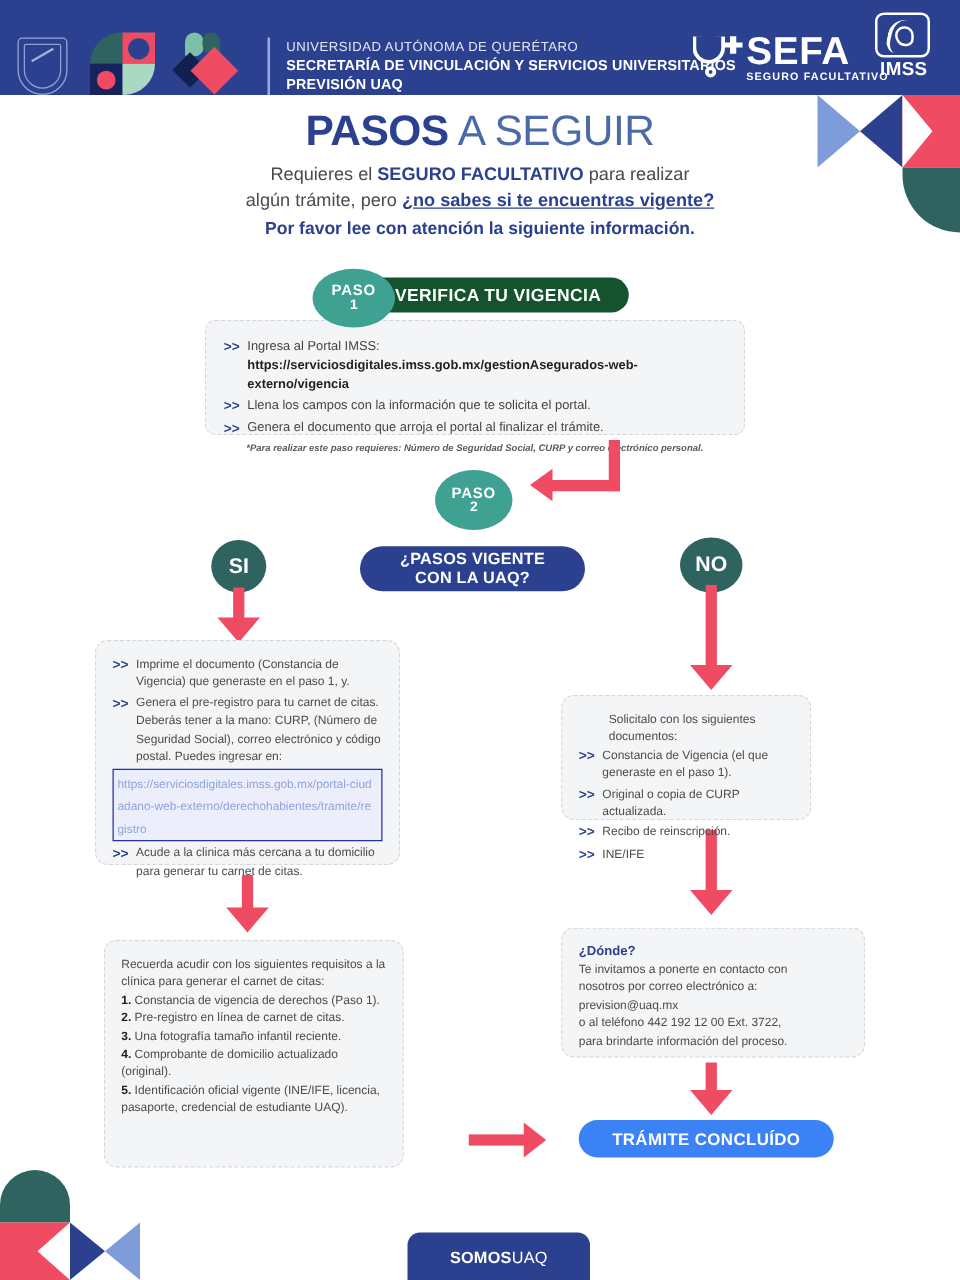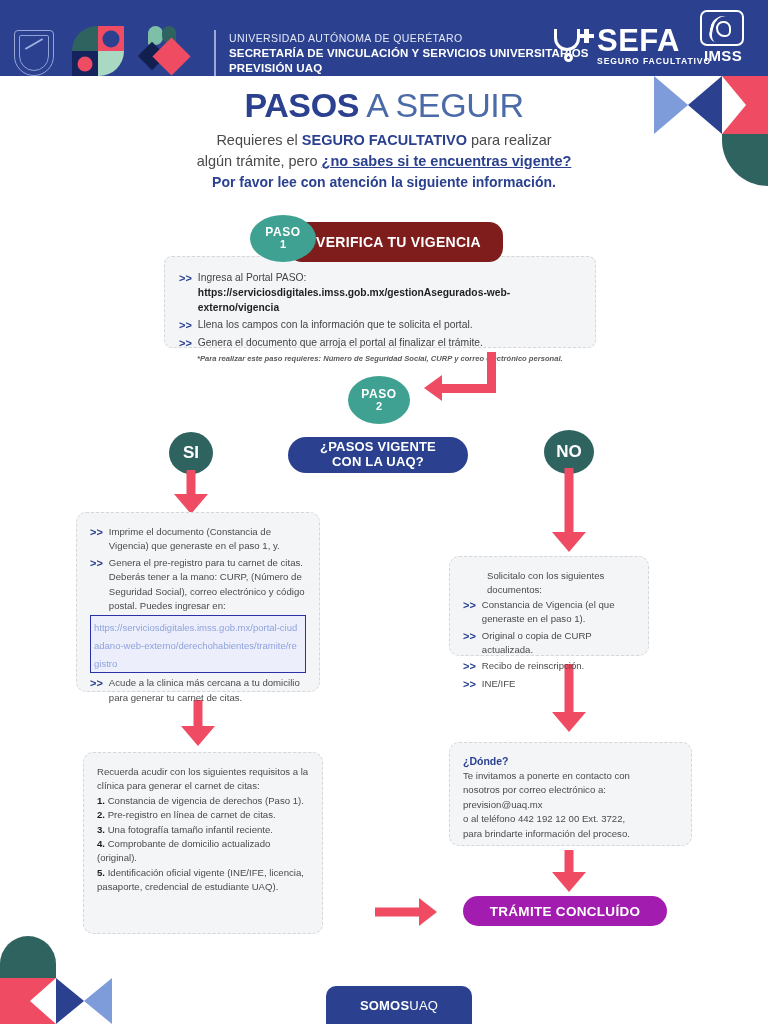--- a/index.html
+++ b/index.html
@@ -106,22 +106,22 @@
   .subtitle b { color:#2b4190; }
   .subtitle .u { color:#2b4190; font-weight:bold; text-decoration:underline; }
   .lead { position:absolute; top:174px; width:768px; text-align:center;
     font-size:14px; font-weight:bold; color:#2b4190; }
   
   .step1-badge { position:absolute; left:250px; top:215px; width:66px; height:47px;
     background:#3fa192; border-radius:50%; color:#fff; text-align:center;
     display:flex; flex-direction:column; justify-content:center; z-index:3; }
   .badge-p { font-size:12px; font-weight:bold; letter-spacing:.6px; line-height:1.05; }
   .badge-n { font-size:11px; font-weight:bold; line-height:1.05; }
-  .step1-pill { position:absolute; left:288px; top:222px; height:40px;
-    background:#7f1d1d; color:#fff; border-radius:14px; padding:0 22px 0 28px;
+  .step1-pill { position:absolute; left:288px; top:222px; height:28px;
+    background:#14532d; color:#fff; border-radius:14px; padding:0 22px 0 28px;
     display:flex; align-items:center; font-size:14px; font-weight:bold; letter-spacing:.3px; z-index:2; }
   .step1-box { position:absolute; left:164px; top:256px; width:432px; height:92px;
     background:#f4f5f7; border:1px dashed #d4d6da; border-radius:8px; padding:14px 14px 0 14px; }
   .bullet-row { display:flex; margin-bottom:2px; }
   .bullet { color:#2b4190; font-weight:bold; font-size:11px; margin-right:6px; line-height:1.45; }
   .btxt { font-size:10.3px; color:#444; line-height:1.45; }
   .btxt b { color:#1f1f1f; }
   .note { font-size:7.6px; font-style:italic; font-weight:bold; color:#5a5a5a; margin-left:18px; margin-top:2px; }
   
   .elbow { position:absolute; left:424px; top:352px; width:72px; height:50px; }
@@ -156,21 +156,21 @@
   .ctxt { font-size:9.6px; color:#4b4b4b; line-height:1.5; }
   .ctxt b { color:#1c1c1c; }
   .si-card { left:76px; top:512px; width:244px; height:180px; }
   .link-box { border:1.6px solid #2b2fa8; background:#eceefb; padding:1px 3px; margin:2px 0 3px 0; }
   .link-box span { color:#8fa3dc; font-size:9.5px; line-height:1.42; word-break:break-all; }
   .no-card { left:449px; top:556px; width:200px; height:100px; }
   .req-card { left:83px; top:752px; width:240px; height:182px; }
   .where-card { left:449px; top:742px; width:243px; height:104px; }
   .where-title { font-size:10.5px; font-weight:bold; color:#2b4190; margin-bottom:2px; }
   .tramite-pill { position:absolute; left:463px; top:896px; width:204px; height:30px;
-    background:#a21caf; color:#fff; border-radius:15px;
+    background:#3b82f6; color:#fff; border-radius:15px;
     display:flex; align-items:center; justify-content:center;
     font-size:13.5px; font-weight:bold; letter-spacing:.3px; }
   .somos-pill { position:absolute; left:326px; top:986px; width:146px; height:38px;
     background:#2b4190; border-radius:10px 10px 0 0;
     display:flex; align-items:center; justify-content:center; }
   .somos-pill .s1 { color:#fff; font-size:13px; font-weight:bold; letter-spacing:.2px; }
   .somos-pill .s2 { color:#fff; font-size:13px; font-weight:300; letter-spacing:.2px; }
 </style>
 </head>
 <body>
@@ -245,21 +245,21 @@
 <div class="step1-badge">
   <div class="badge-p">PASO</div>
   <div class="badge-n">1</div>
 </div>
 <div class="step1-pill">VERIFICA TU VIGENCIA</div>
 
 <div class="card step1-box" style="border-radius:8px;">
   <div class="bullet-row">
     <span class="bullet">&gt;&gt;</span>
     <span class="btxt">
-      <span>Ingresa al Portal PASO:</span><br>
+      <span>Ingresa al Portal IMSS:</span><br>
       <b>https://serviciosdigitales.imss.gob.mx/gestionAsegurados-web-externo/vigencia</b>
     </span>
   </div>
   <div class="bullet-row">
     <span class="bullet">&gt;&gt;</span>
     <span class="btxt">Llena los campos con la información que te solicita el portal.</span>
   </div>
   <div class="bullet-row">
     <span class="bullet">&gt;&gt;</span>
     <span class="btxt">Genera el documento que arroja el portal al finalizar el trámite.</span>

